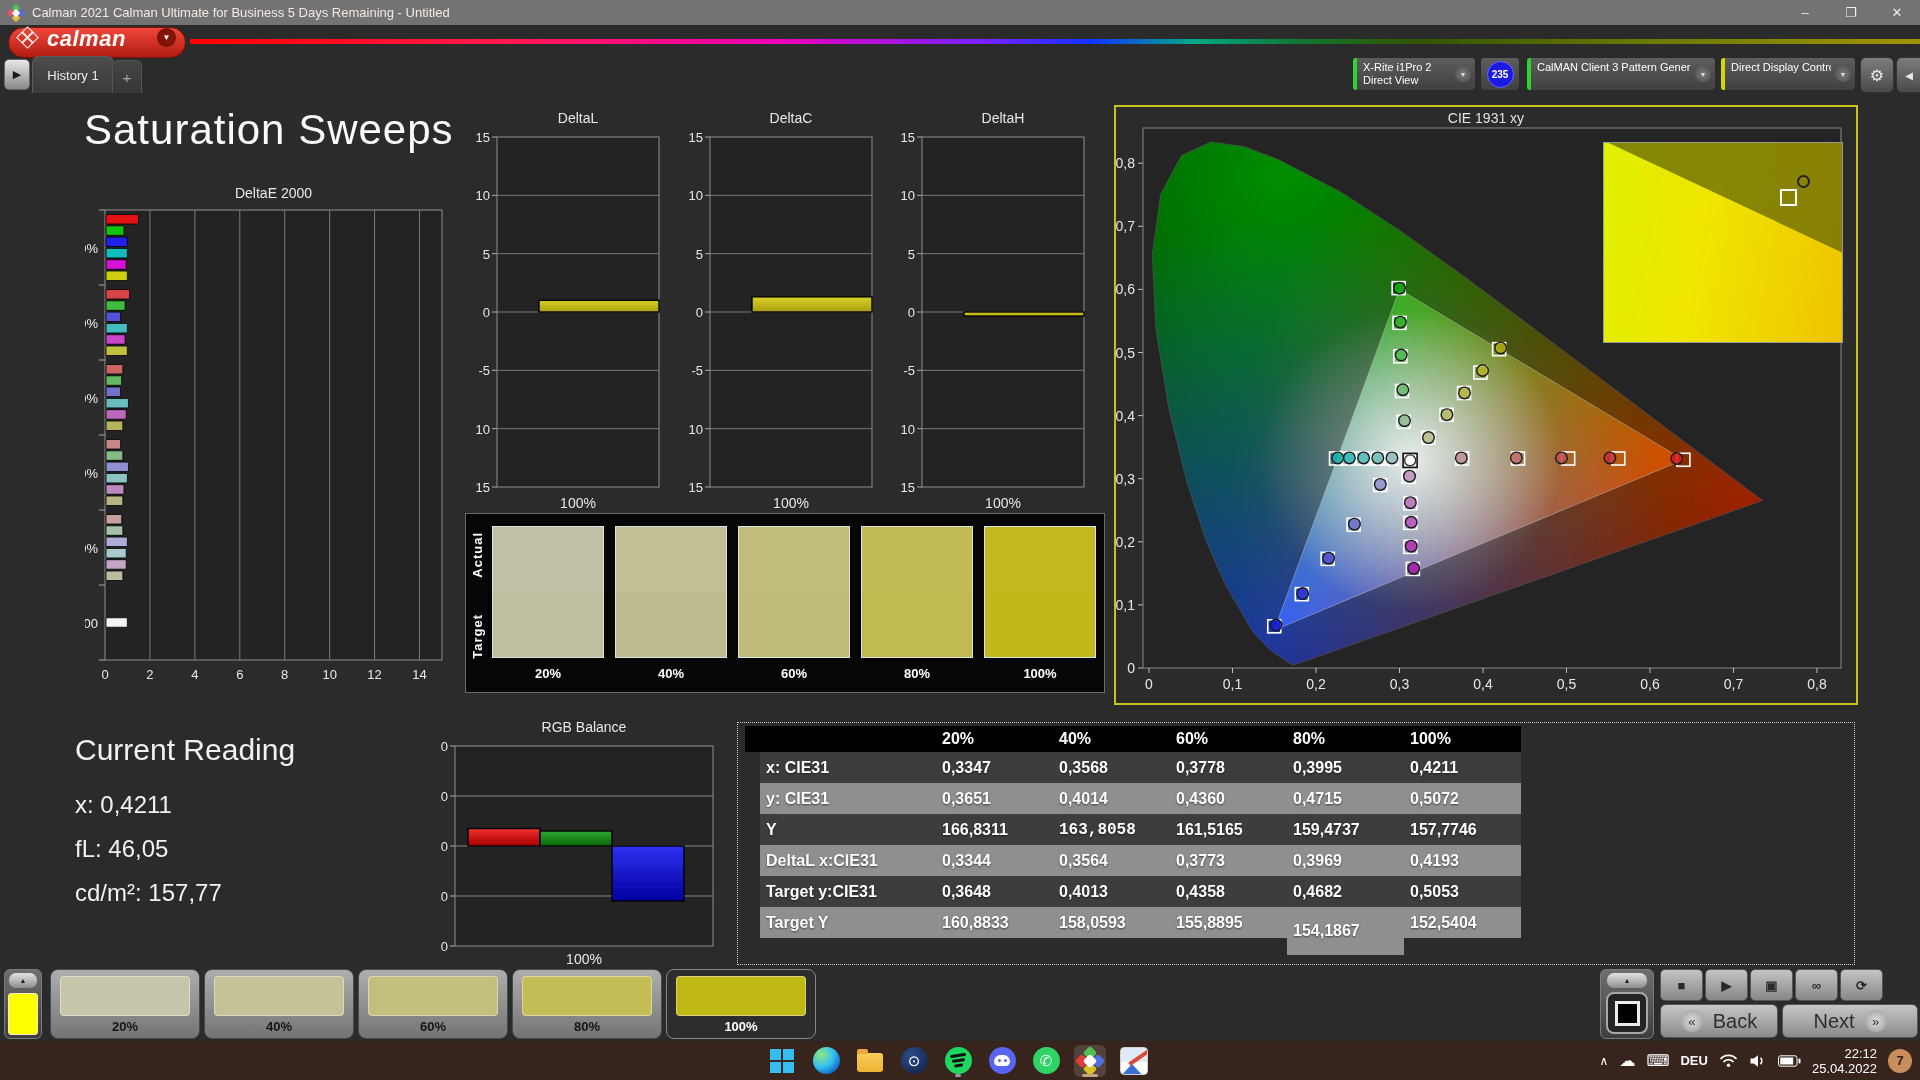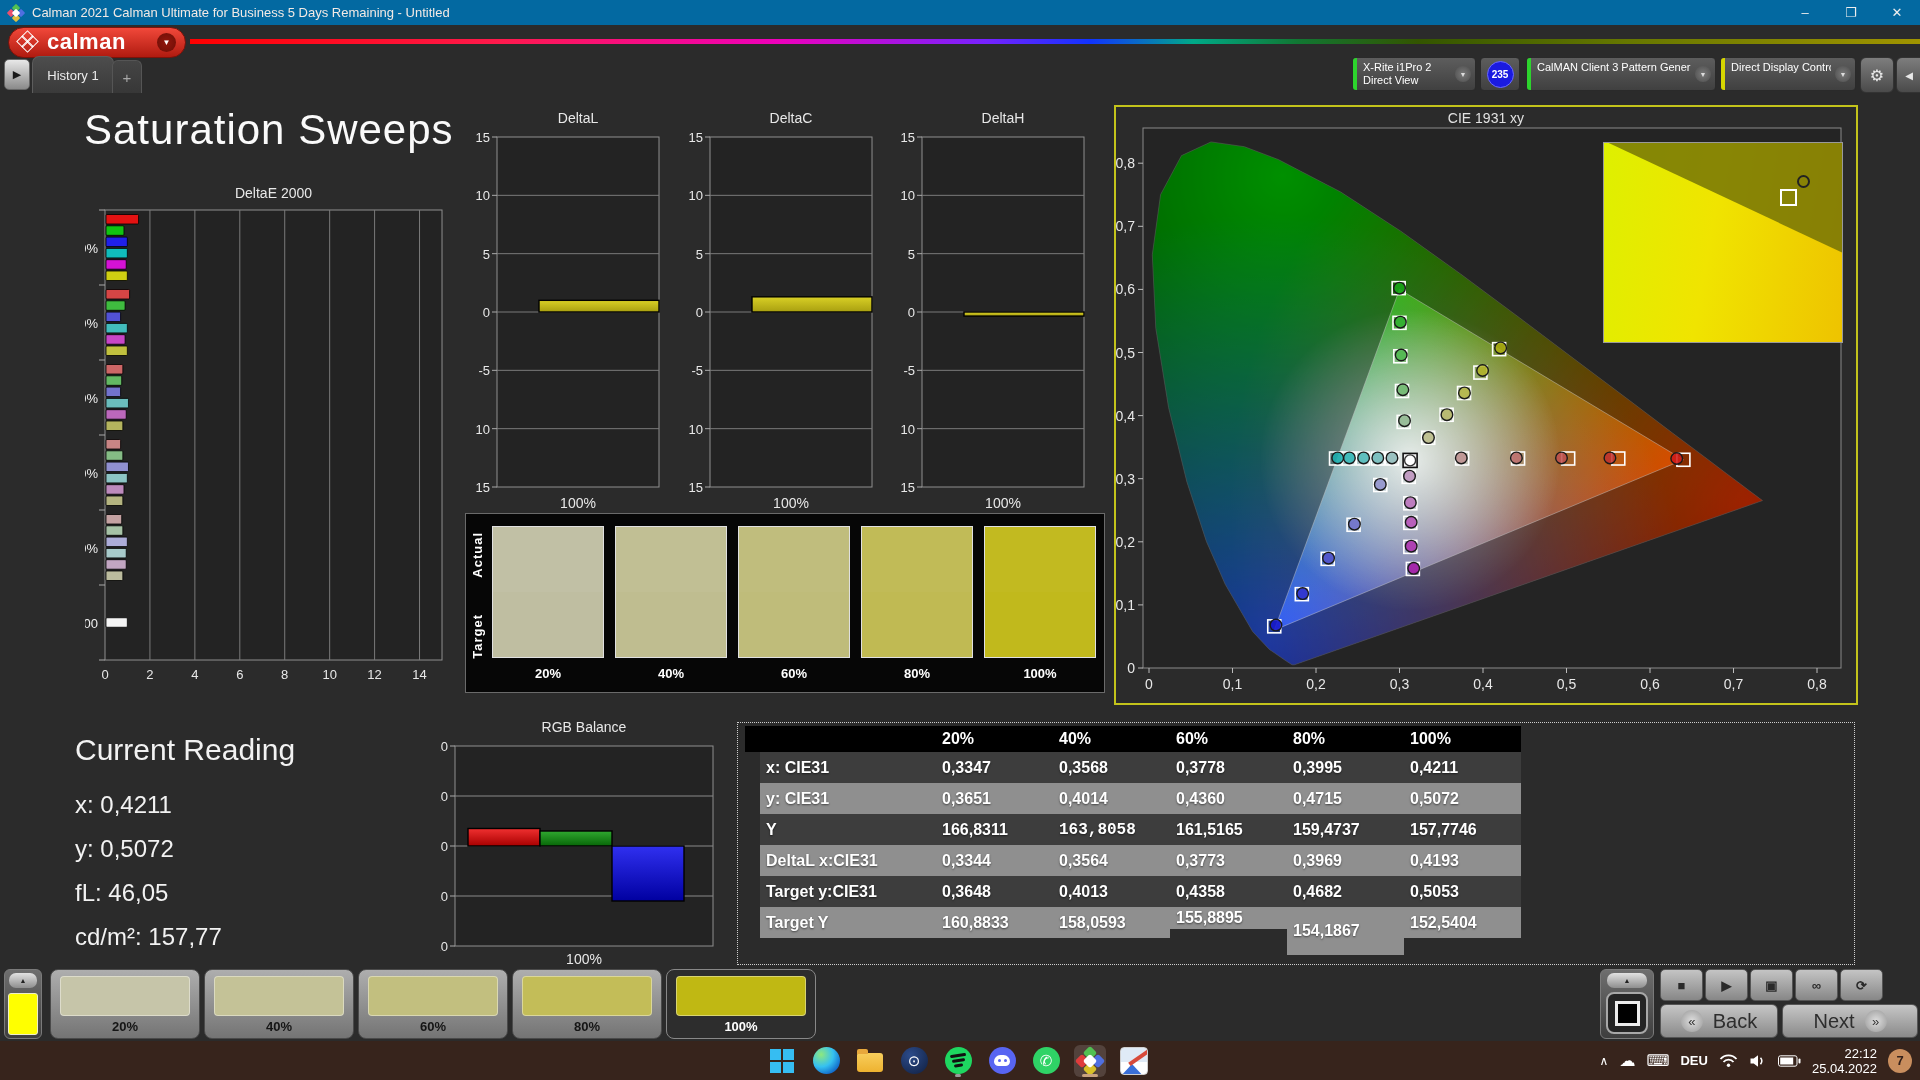--- a/index.html
+++ b/index.html
@@ -1,36 +1,36 @@
 <!DOCTYPE html>
 <html><head>
 <meta charset="utf-8">
 <style>
   html,body{margin:0;padding:0;width:1920px;height:1080px;background:#2b2b2b;overflow:hidden;
     font-family:"Liberation Sans",sans-serif;-webkit-font-smoothing:antialiased;}
   #app{position:relative;width:1920px;height:1080px;}
 
   
-  #titlebar{position:absolute;left:0;top:0;width:1920px;height:25px;background:#0369a1;
+  #titlebar{position:absolute;left:0;top:0;width:1920px;height:25px;background:#737373;
     display:flex;align-items:center;gap:8px;padding-left:8px;box-sizing:border-box;}
   .tb-title{color:#f3eae5;font-size:13px;}
   .tb-controls{margin-left:auto;display:flex;height:100%;}
   .tb-btn{width:46px;display:flex;align-items:center;justify-content:center;color:#eee;font-size:13px;cursor:default;}
   .cal-ico{position:relative;width:16px;height:16px;}
   .cal-ico span{position:absolute;width:6px;height:6px;transform:rotate(45deg);border-radius:1px;}
   .cal-ico .d-top{left:5px;top:0;background:#52c052;}
   .cal-ico .d-left{left:0;top:5px;background:#e8506e;}
   .cal-ico .d-right{left:10px;top:5px;background:#4f6fe0;}
   .cal-ico .d-bot{left:5px;top:10px;background:#e0c040;}
   .cal-ico .d-mid{left:5px;top:5px;background:#fff;width:6px;height:6px;}
 
   
   #logo-btn{position:absolute;left:8px;top:27px;width:178px;height:31px;border-radius:17px;
-    background:linear-gradient(#f1483a,#b01b10);border:1px solid #7d120a;display:flex;align-items:center;
-    padding:0 9px;box-sizing:border-box;gap:7px;}
+    background:linear-gradient(#f1483a,#b01b10);border:1px solid #7d120a;display:flex;
+    padding:0 9px;box-sizing:border-box;gap:7px;font-style:italic;}
   .logo-diamond{position:relative;width:22px;height:22px;}
   .logo-diamond i{position:absolute;width:9px;height:9px;border:1.8px solid #fff;transform:rotate(45deg);box-sizing:border-box;}
   .logo-diamond .l1{left:5px;top:0;} .logo-diamond .l2{left:0;top:5px;} .logo-diamond .l3{left:10px;top:5px;} .logo-diamond .l4{left:5px;top:10px;}
   .logo-text{color:#fff;font-size:22px;font-weight:700;letter-spacing:.5px;margin-top:-2px;}
   .logo-dd{margin-left:auto;width:19px;height:19px;border-radius:50%;background:radial-gradient(#93170d,#6c0e06);
     color:#fff;font-size:8px;display:flex;align-items:center;justify-content:center;}
   #rainbow{position:absolute;left:190px;top:39px;width:1730px;height:5px;
     background:linear-gradient(90deg,#ff0000 0%,#ff1a4d 18%,#ee00bb 34%,#7722ff 46%,#1133ff 52%,#00aa88 58%,#117733 64%,#335500 71%,#667700 83%,#a09400 100%);}
 
   
@@ -582,21 +582,20 @@
     <div id="cieinset">
       <div class="dark"></div>
       <div id="inset-target"></div>
       <div id="inset-measured"></div>
     </div>
   </div>
 
   <div id="currentreading">
     <div class="cr-title">Current Reading</div>
     <div class="cr-line">x: 0,4211</div>
-    <div class="cr-line">y: 0,5072</div>
     <div class="cr-line">fL: 46,05</div>
     <div class="cr-line">cd/m²: 157,77</div>
   </div>
 
   <svg id="rgbbal" width="292" height="252">
       <text x="144" y="14" text-anchor="middle" font-size="14" fill="#e8e8e8">RGB Balance</text>
       <rect x="15" y="28" width="258" height="200" fill="#232323" stroke="#8f8f8f"></rect>
       <line x1="10" y1="228" x2="15" y2="228" stroke="#aaa"></line>
       <text x="8" y="233" text-anchor="end" font-size="13" fill="#e8e8e8">-20</text>
       <line x1="15" y1="178" x2="273" y2="178" stroke="#8a8a8a"></line>
@@ -684,21 +683,21 @@
           <div class="tcell valcol" style="height: 31px;">0,4013</div>
           <div class="tcell valcol" style="height: 31px;">0,4358</div>
           <div class="tcell valcol" style="height: 31px;">0,4682</div>
           <div class="tcell valcol" style="height: 31px;">0,5053</div>
         </div>
         <div class="trow light">
           <div class="tcell" style="width: 15px; background: transparent;"></div>
           <div class="tcell labelcol" style="height: 31px;">Target Y</div>
           <div class="tcell valcol" style="height: 31px;">160,8833</div>
           <div class="tcell valcol" style="height: 31px;">158,0593</div>
-          <div class="tcell valcol" style="height: 22px;">155,8895</div>
+          <div class="tcell valcol" style="height: 31px;">155,8895</div>
           <div class="tcell valcol" style="height: 48px;">154,1867</div>
           <div class="tcell valcol" style="height: 31px;">152,5404</div>
         </div>
       </div>
   </div>
 
   <div id="bb-left">
     <div class="bb-up">▲</div>
     <div class="bb-yellow"></div>
   </div>

